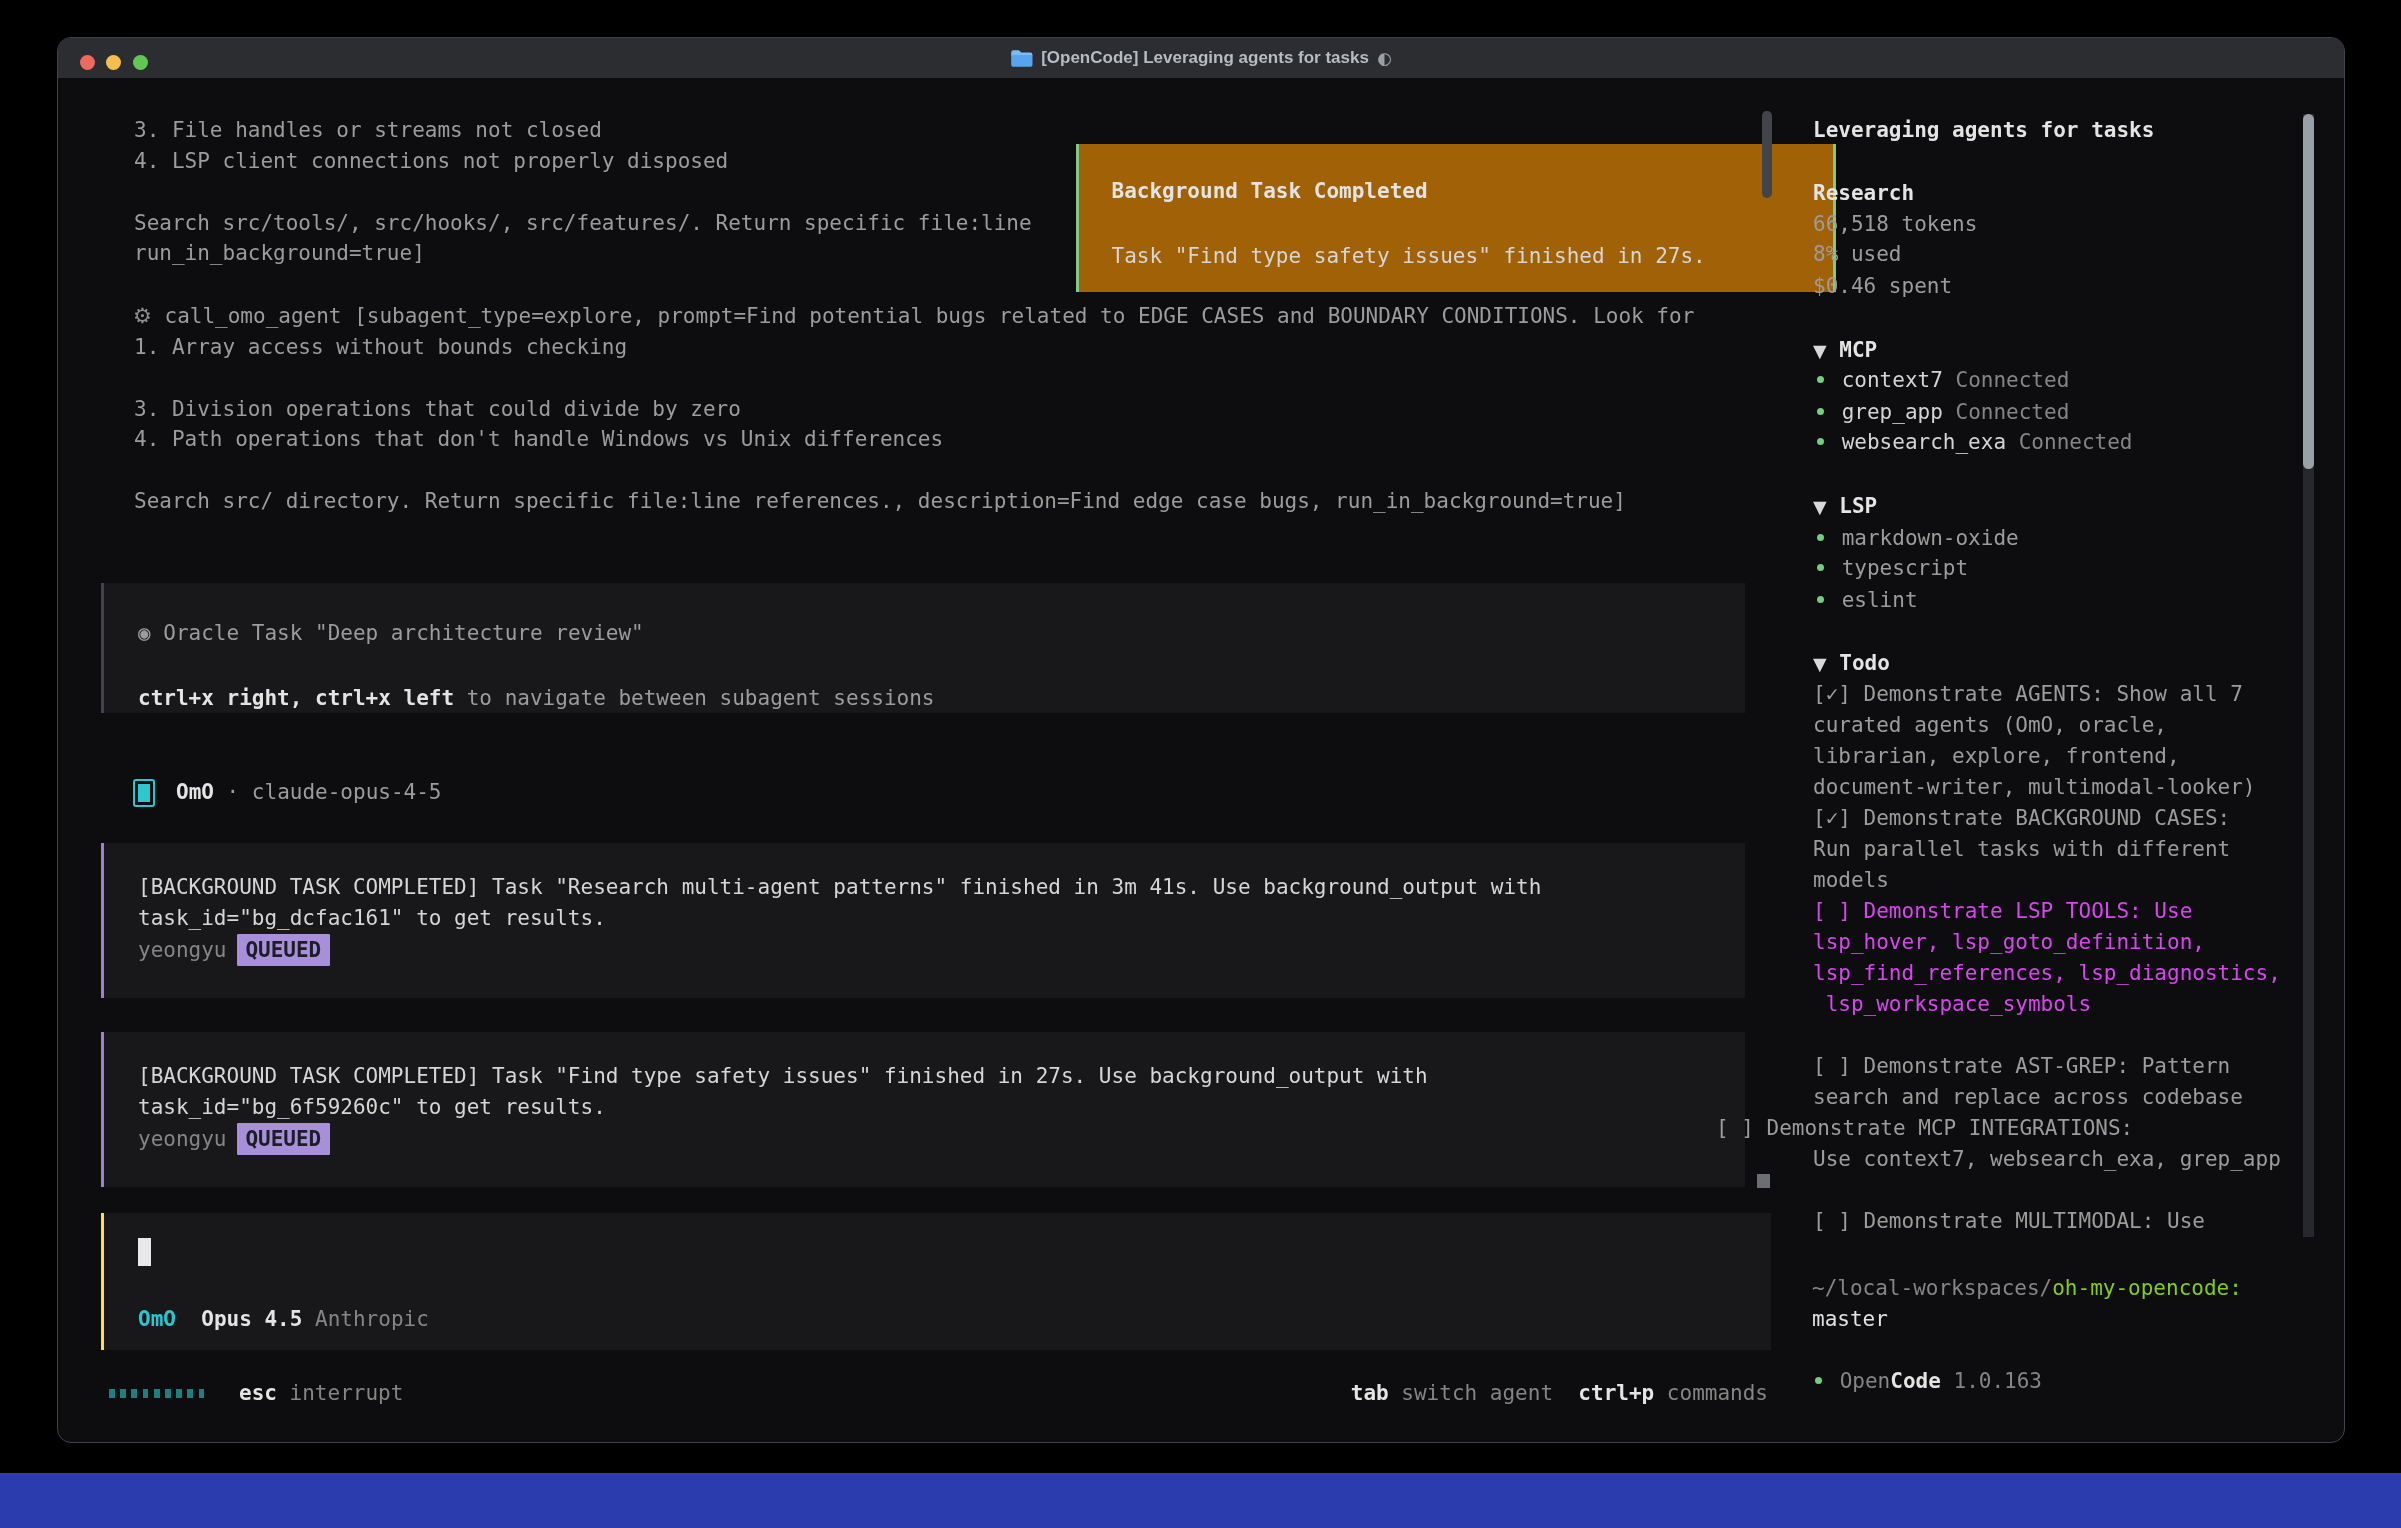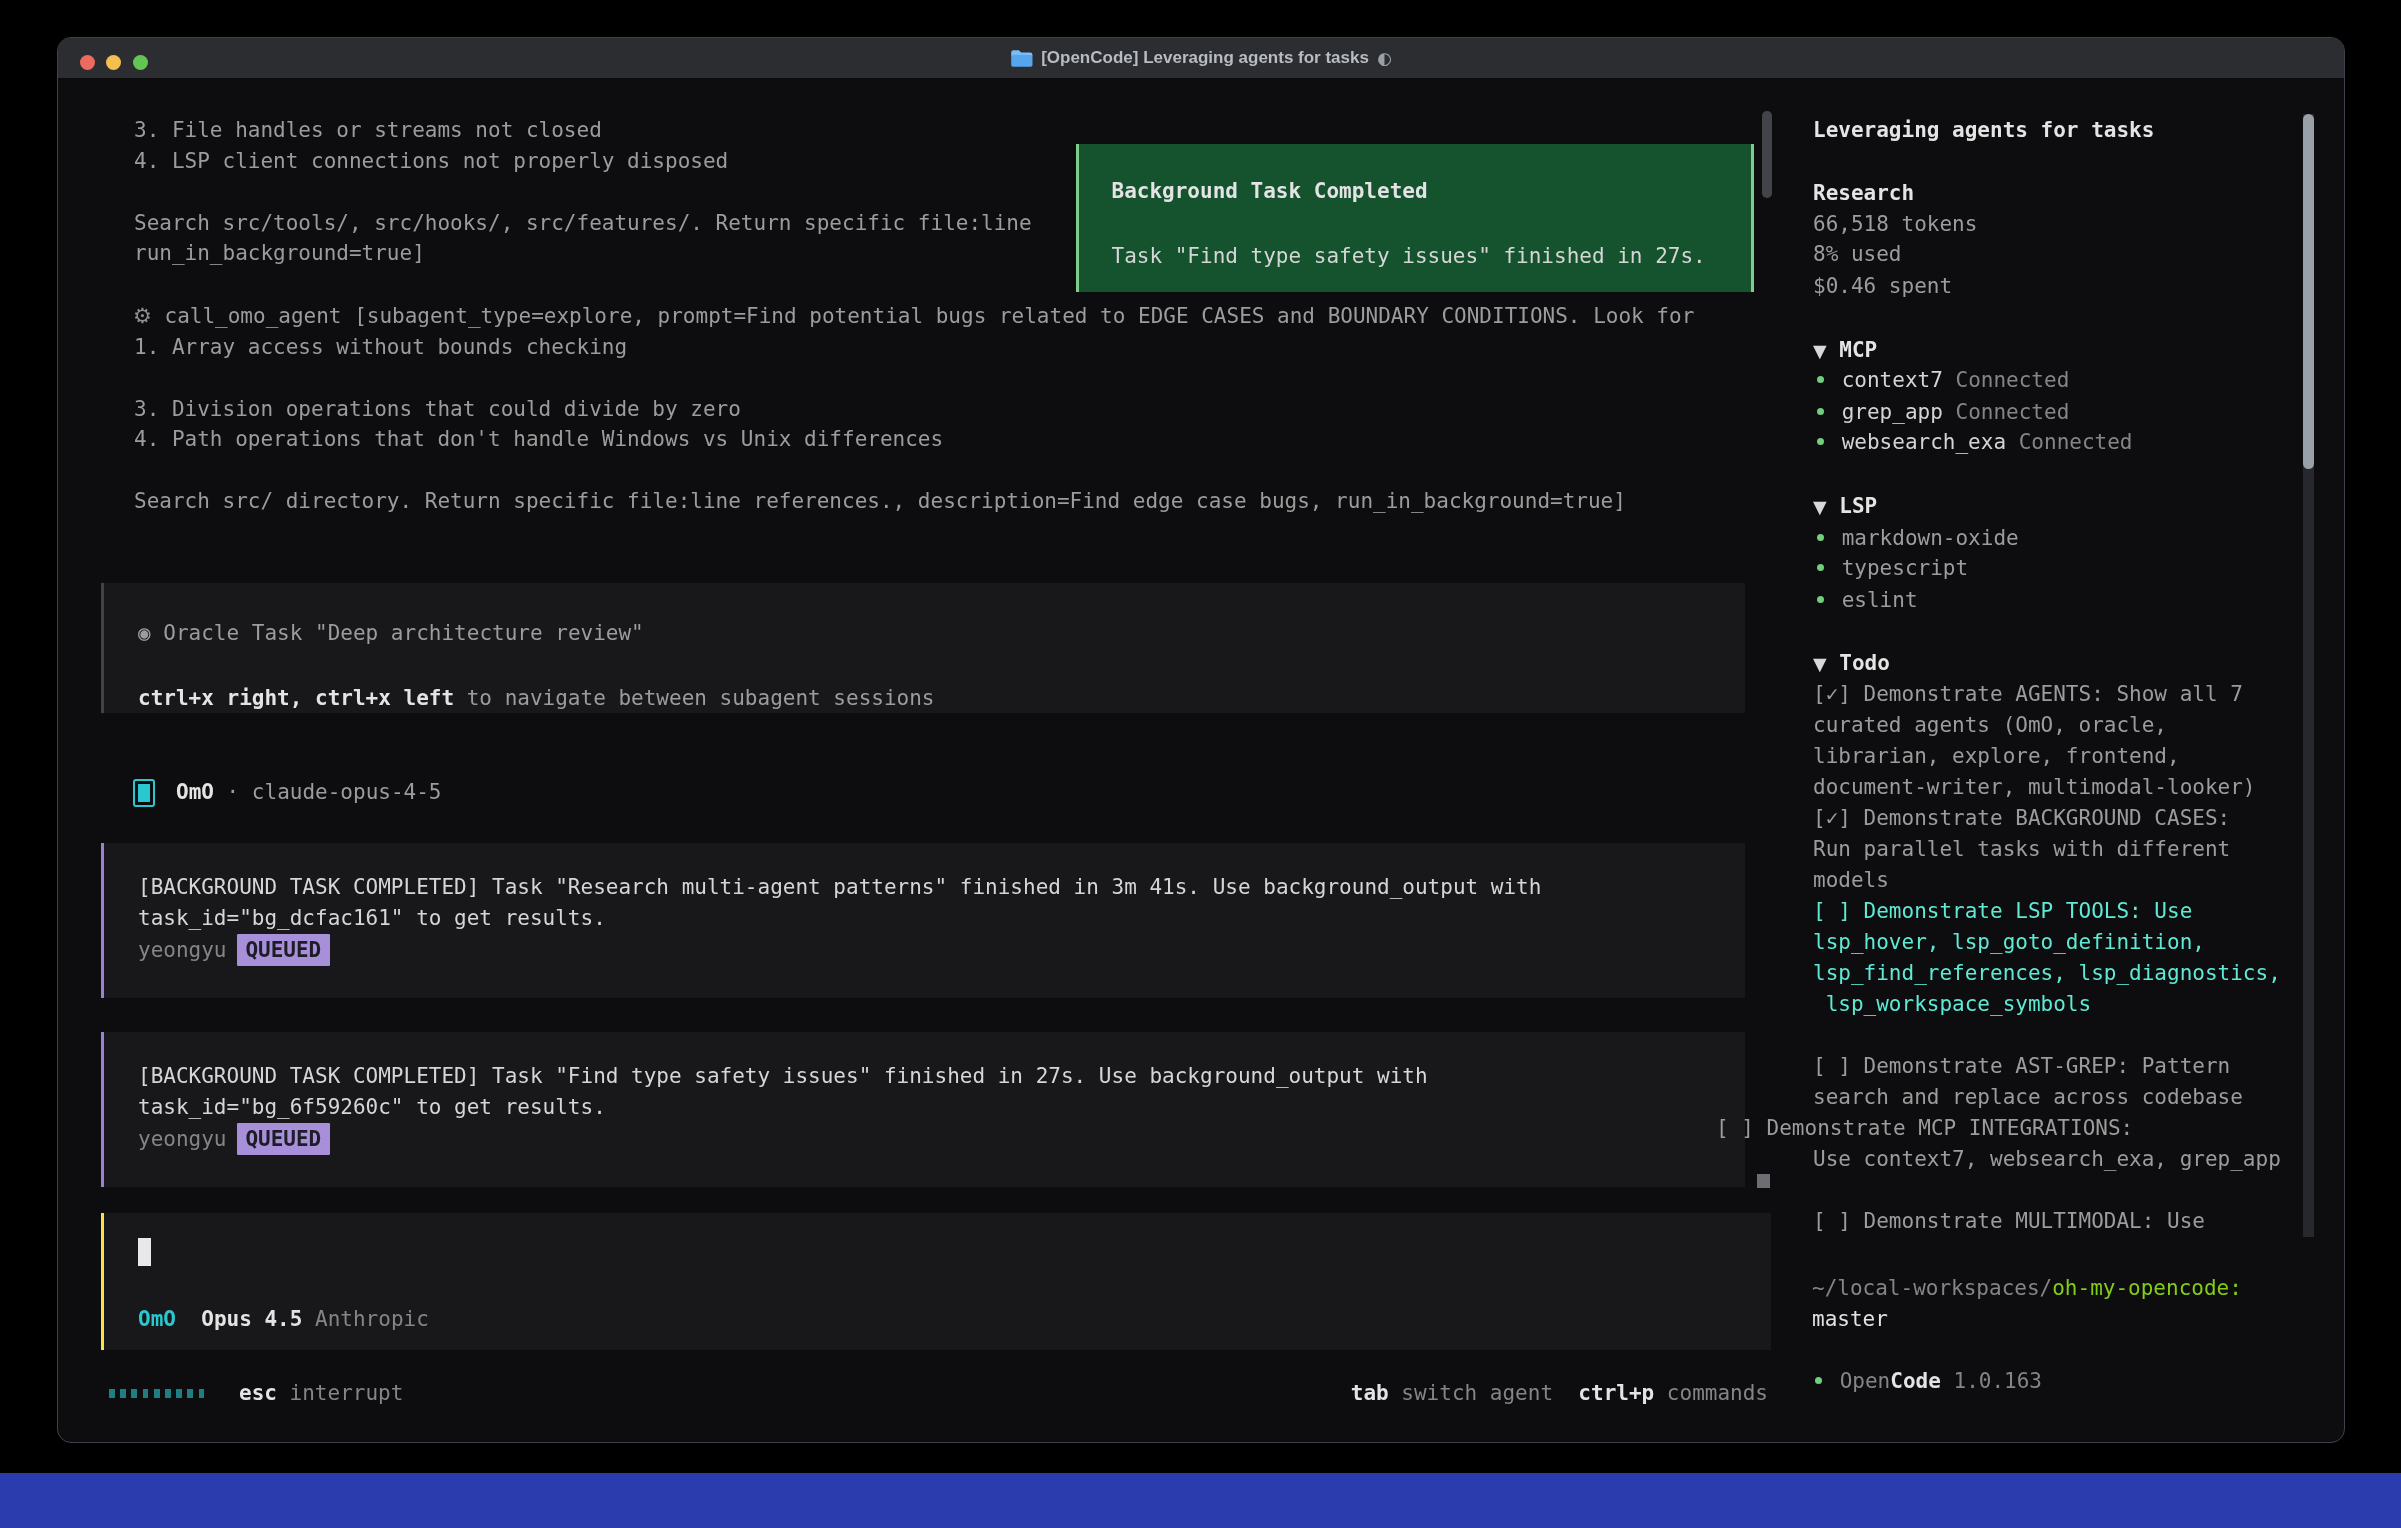--- a/index.html
+++ b/index.html
@@ -17,25 +17,25 @@
   .title-wrap{margin:0 auto;display:flex;align-items:center;gap:8.3px;
               font-family:"Liberation Sans","DejaVu Sans",sans-serif;font-weight:bold;
               font-size:17px;color:#b7bbc2;}
   .moon{color:#9aa0a6;font-family:"DejaVu Sans",sans-serif;font-size:16.5px;}
   
   .ln{position:absolute;white-space:pre;font-size:21px;line-height:31px;color:#9c9c9c;}
   .b{font-weight:bold;color:#e4e4e4;}
   .dim{color:#858585;}
   .bright{color:#d6d6d6;}
   .cyan{color:#2bc7cf;}
-  .greentx{color:#5eead4;text-align:center;}
+  .greentx{color:#d946ef;text-align:center;}
   
   .box{position:absolute;background:#18181a;box-sizing:border-box;}
-  .toast{left:1018px;top:106px;width:678px;height:148px;
-         border-left:3px solid #7ecb8a;border-right:3px solid #7ecb8a;background:#14532d;}
+  .toast{left:1018px;top:106px;width:760px;height:148px;
+         border-left:3px solid #7ecb8a;border-right:3px solid #7ecb8a;background:#a16207;}
   .oracle-box{left:43px;top:545px;width:1644px;height:130px;border-left:3px solid #404349;}
   .task-block{left:43px;width:1644px;height:155px;border-left:3px solid #9b82d4;}
   .input-box{left:43px;top:1175px;width:1670px;height:137px;border-left:3px solid #fde047;}
   .badge{display:inline-block;background:#a88fda;color:#1d1d26;font-weight:bold;
          padding:0.6px 8.3px;margin-left:10.6px;border-radius:1.2px;}
   .cursor{position:absolute;left:34px;top:25.4px;width:13px;height:28px;background:#e8e8e8;}
   .omo-icon{position:absolute;left:75px;top:741px;width:17.7px;height:23.6px;
             border:2.4px solid #2bc7cf;border-radius:3px;}
   .omo-icon::after{content:"";position:absolute;left:3px;top:3px;right:3px;bottom:3px;background:#2bc7cf;}
   .gear{font-family:"DejaVu Sans",sans-serif;color:#8f8f8f;}

